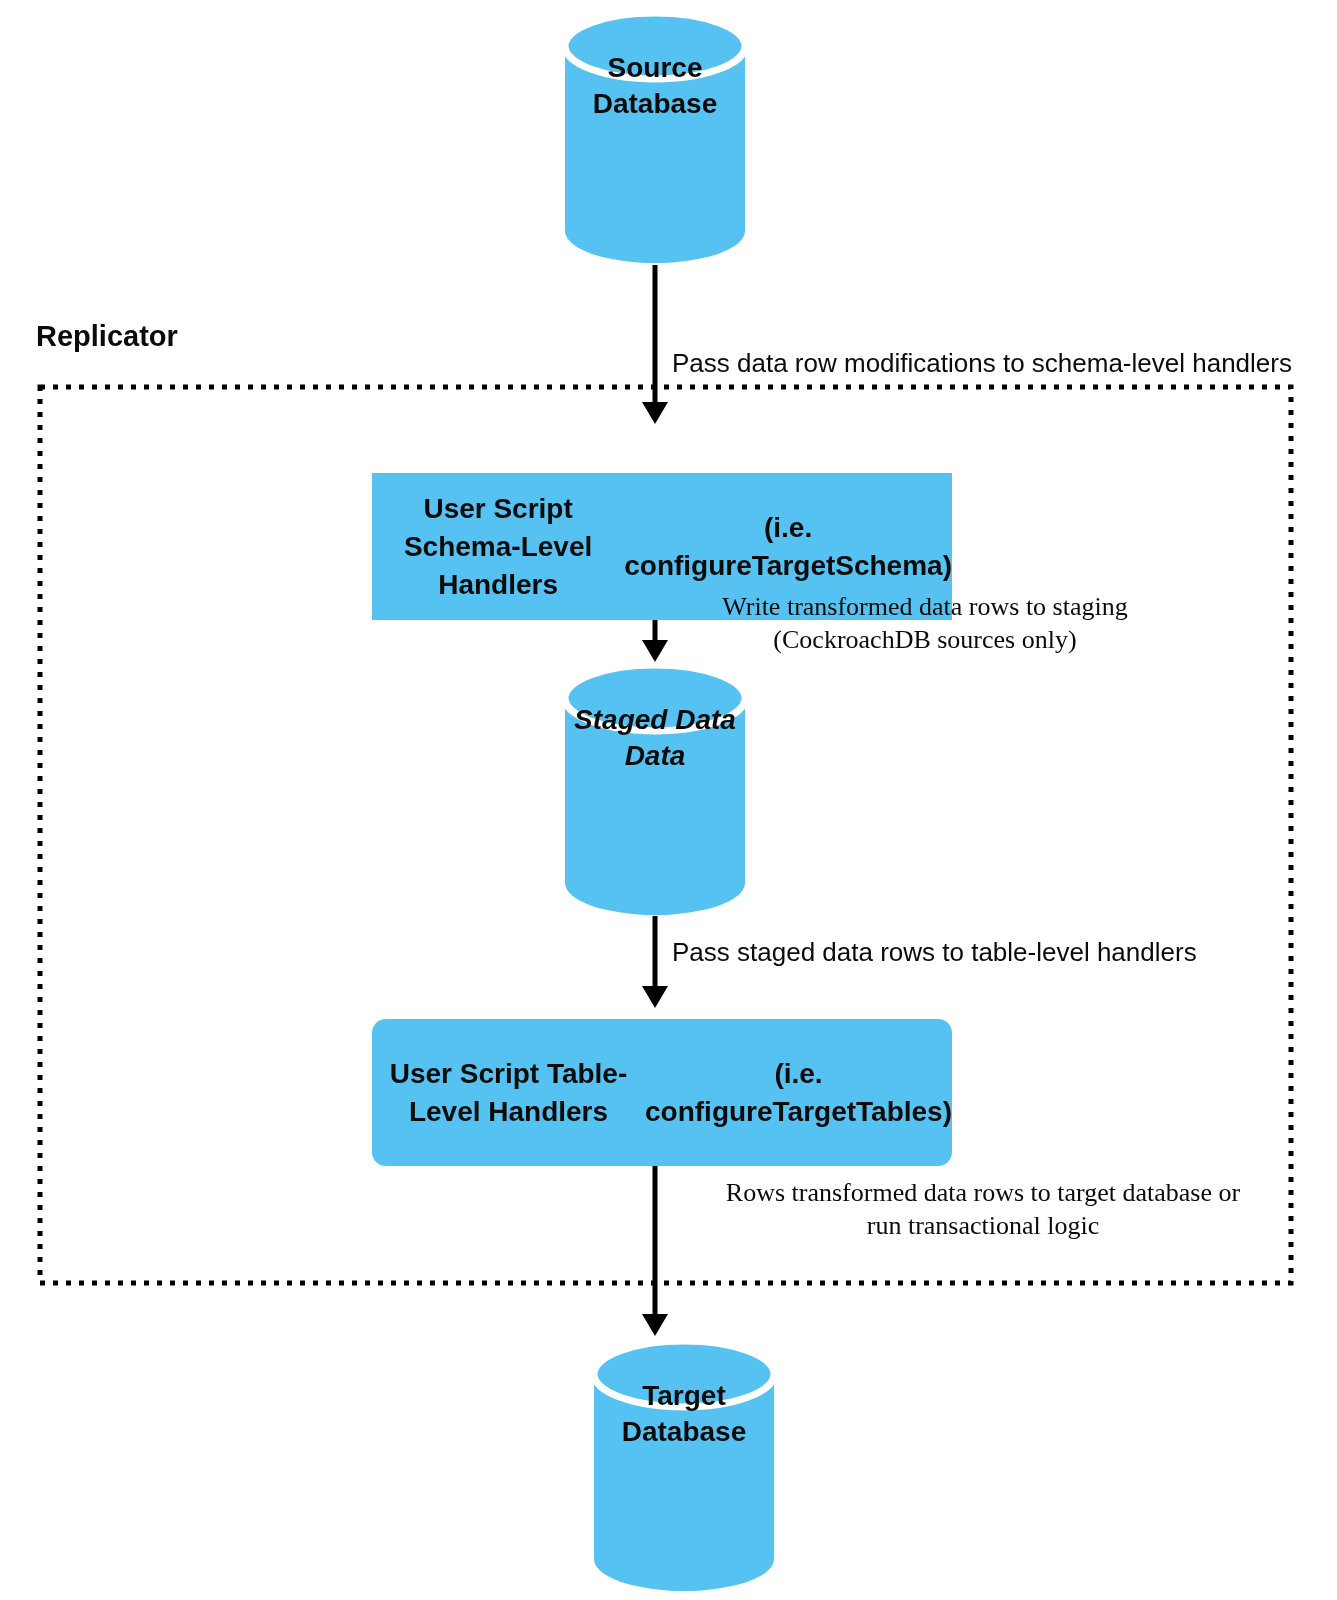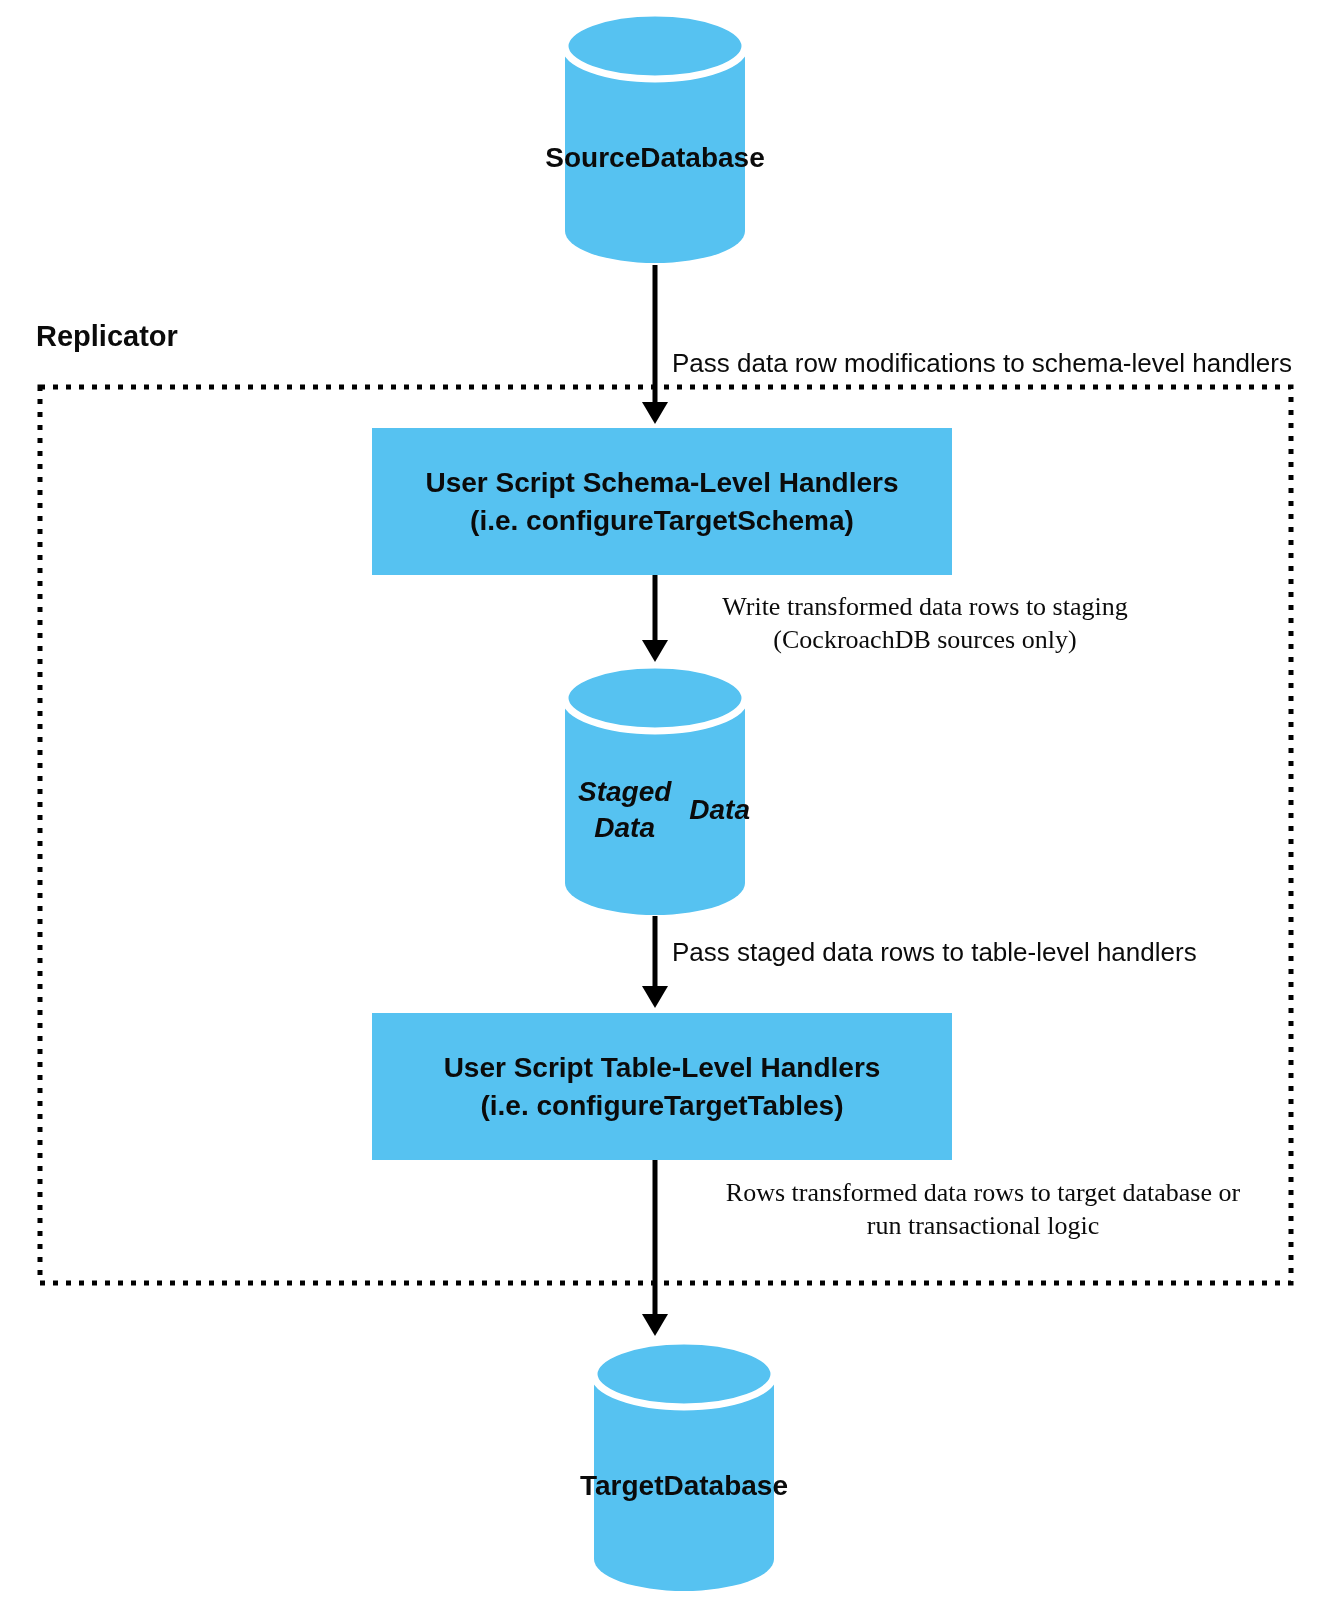--- a/index.html
+++ b/index.html
@@ -33,44 +33,46 @@
   .cylinder svg{
     position:absolute;
     inset:0;
     width:100%;height:100%;
   }
   .cyl-label{
     position:absolute;
     inset:0;
     padding-top:40px;
     display:flex;
+    flex-direction:column;
     align-items:center;
-    justify-content:center;
+    justify-content:flex-start;
     text-align:center;
     font-size:28px;
     font-weight:700;
     line-height:36px;
     color:var(--ink);
   }
   
   .proc-box{
     position:absolute;
     left:372px;
     width:580px;
     height:147px;
     background:var(--node-fill);
     display:flex;
-    flex-direction:column;
+    flex-direction:row;
     align-items:center;
     justify-content:center;
-    text-align:right;
+    text-align:center;
     font-size:28px;
     font-weight:700;
     line-height:38px;
     color:var(--ink);
+    margin-top:45px;
   }
   
   .edge-label{
     position:absolute;
     font-size:26px;
     line-height:33px;
     color:var(--ink);
     white-space:nowrap;
   }
   .edge-label.centered{
@@ -149,21 +151,21 @@
       <ellipse cx="95" cy="36" rx="90" ry="33" fill="var(--node-fill)" stroke="#ffffff" stroke-width="7"></ellipse>
     </svg>
     <div class="cyl-label">
       <div>Staged Data</div>
       <div>Data</div>
     </div>
   </div>
 
   <div class="edge-label" style="left:672px; top:936px;">Pass staged data rows to table-level handlers</div>
 
-  <div class="proc-box" style="top:1013px;">
+  <div class="proc-box" style="top:974px;border-radius:14px;">
     <div>User Script Table-Level Handlers</div>
     <div>(i.e. configureTargetTables)</div>
   </div>
 
   <div class="edge-label centered" style="left:672px; top:1176px; width:622px;">
     <div>Rows transformed data rows to target database or</div>
     <div>run transactional logic</div>
   </div>
 
   <div class="cylinder" style="left:589px; top:1338px;">

